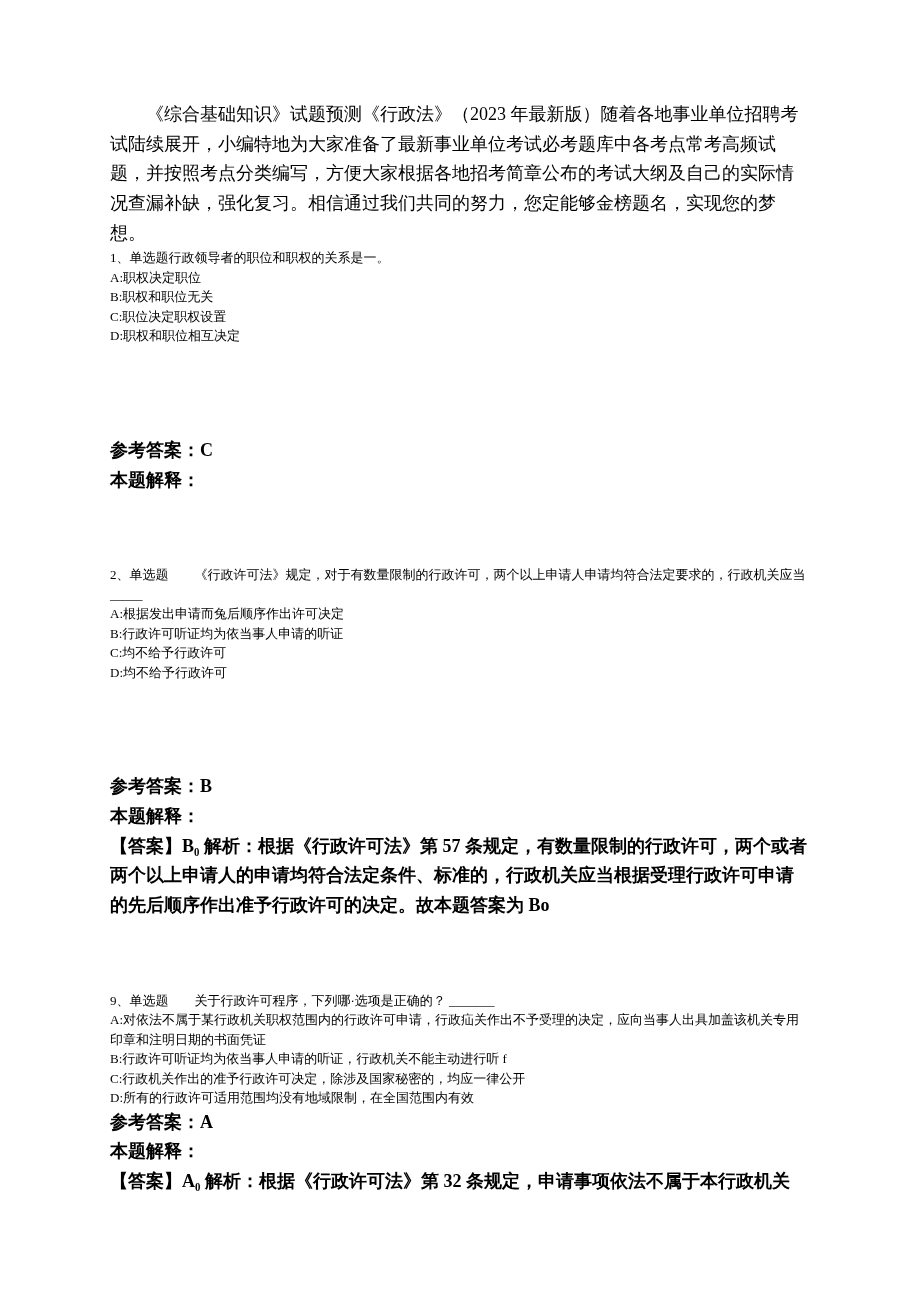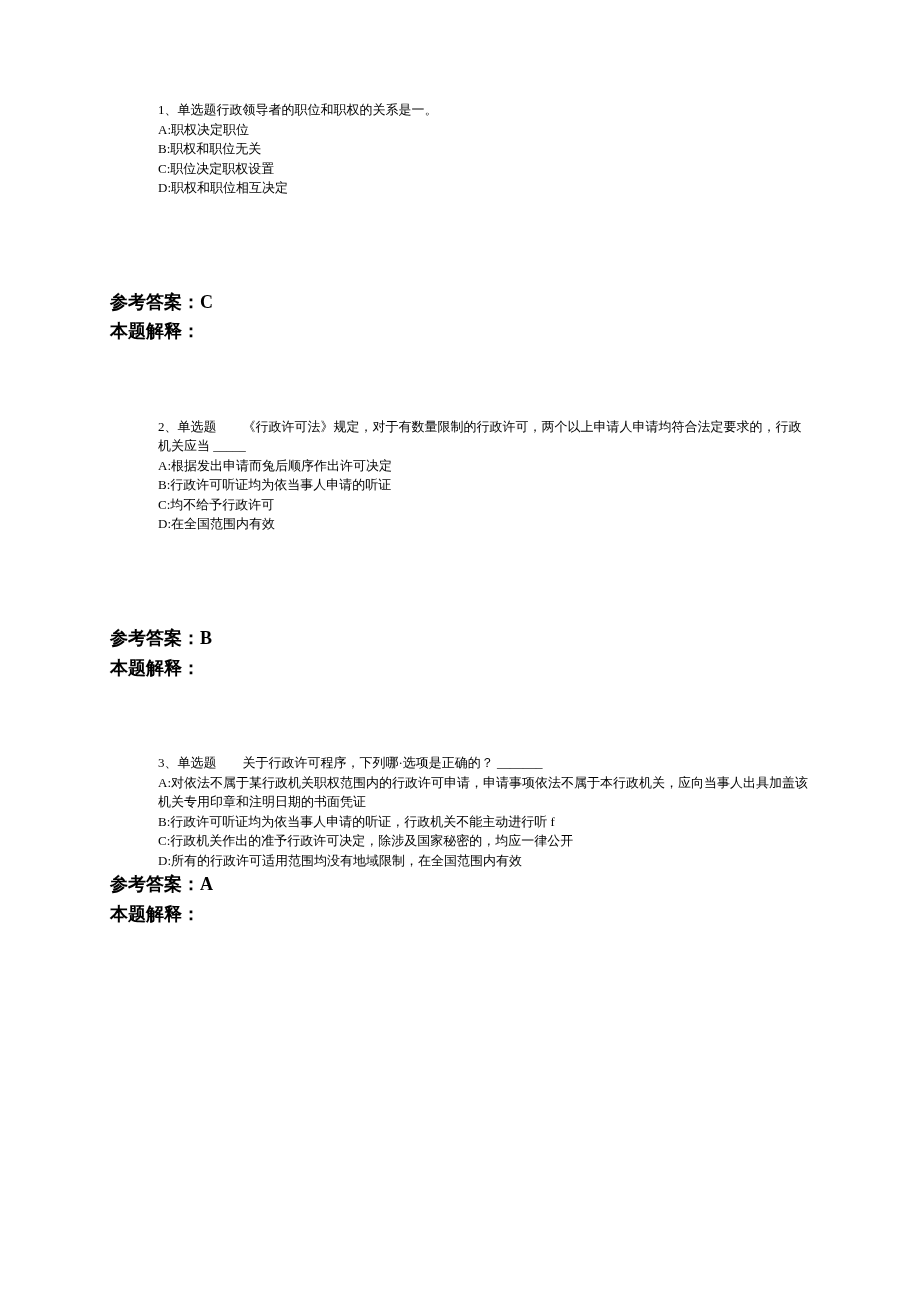--- a/index.html
+++ b/index.html
@@ -17,40 +17,40 @@
   }
   .intro {
     font-size: 18px;
     line-height: 1.65;
     margin-bottom: 14px;
     text-indent: 2em;
   }
   .q-block {
     margin-top: 0;
     margin-bottom: 0;
-    margin-left: 48px;
   }
   .q-stem, .q-opt {
     font-size: 13px;
     line-height: 1.5;
   }
   .gap-small { height: 90px; }
   .gap-smaller { height: 70px; }
   .ans-label, .exp-label, .exp-body {
     font-size: 18px;
     line-height: 1.65;
     font-weight: bold;
   }
   .tight { margin: 0; }
 </style>
 </head>
 <body>
 
 <div class="page">
 
+  <p class="intro tight">《综合基础知识》试题预测《行政法》（2023 年最新版）随着各地事业单位招聘考试陆续展开，小编特地为大家准备了最新事业单位考试必考题库中各考点常考高频试题，并按照考点分类编写，方便大家根据各地招考简章公布的考试大纲及自己的实际情况查漏补缺，强化复习。相信通过我们共同的努力，您定能够金榜题名，实现您的梦想。</p>
 
   <div class="q-block">
     <p class="q-stem tight">1、单选题行政领导者的职位和职权的关系是一。</p>
     <p class="q-opt tight">A:职权决定职位</p>
     <p class="q-opt tight">B:职权和职位无关</p>
     <p class="q-opt tight">C:职位决定职权设置</p>
     <p class="q-opt tight">D:职权和职位相互决定</p>
   </div>
 
   <div class="gap-small"></div>
@@ -58,34 +58,36 @@
   <p class="ans-label tight">参考答案：C</p>
   <p class="exp-label tight">本题解释：</p>
 
   <div class="gap-smaller"></div>
 
   <div class="q-block">
     <p class="q-stem tight">2、单选题　　《行政许可法》规定，对于有数量限制的行政许可，两个以上申请人申请均符合法定要求的，行政机关应当 _____</p>
     <p class="q-opt tight">A:根据发出申请而兔后顺序作出许可决定</p>
     <p class="q-opt tight">B:行政许可听证均为依当事人申请的听证</p>
     <p class="q-opt tight">C:均不给予行政许可</p>
-    <p class="q-opt tight">D:在全国范围内有效</p>
+    <p class="q-opt tight">D:均不给予行政许可</p>
   </div>
 
   <div class="gap-small"></div>
 
   <p class="ans-label tight">参考答案：B</p>
   <p class="exp-label tight">本题解释：</p>
+  <p class="exp-body tight">【答案】B₀ 解析：根据《行政许可法》第 57 条规定，有数量限制的行政许可，两个或者两个以上申请人的申请均符合法定条件、标准的，行政机关应当根据受理行政许可申请的先后顺序作出准予行政许可的决定。故本题答案为 Bo</p>
 
   <div class="gap-smaller"></div>
 
   <div class="q-block">
-    <p class="q-stem tight">3、单选题　　关于行政许可程序，下列哪·选项是正确的？ _______</p>
-    <p class="q-opt tight">A:对依法不属于某行政机关职权范围内的行政许可申请，申请事项依法不属于本行政机关，应向当事人出具加盖该机关专用印章和注明日期的书面凭证</p>
+    <p class="q-stem tight">9、单选题　　关于行政许可程序，下列哪·选项是正确的？ _______</p>
+    <p class="q-opt tight">A:对依法不属于某行政机关职权范围内的行政许可申请，行政疝关作出不予受理的决定，应向当事人出具加盖该机关专用印章和注明日期的书面凭证</p>
     <p class="q-opt tight">B:行政许可听证均为依当事人申请的听证，行政机关不能主动进行听 f</p>
     <p class="q-opt tight">C:行政机关作出的准予行政许可决定，除涉及国家秘密的，均应一律公开</p>
     <p class="q-opt tight">D:所有的行政许可适用范围均没有地域限制，在全国范围内有效</p>
   </div>
 
   <p class="ans-label tight">参考答案：A</p>
   <p class="exp-label tight">本题解释：</p>
+  <p class="exp-body tight">【答案】A₀ 解析：根据《行政许可法》第 32 条规定，申请事项依法不属于本行政机关</p>
 
 </div>
 
 </body></html>

